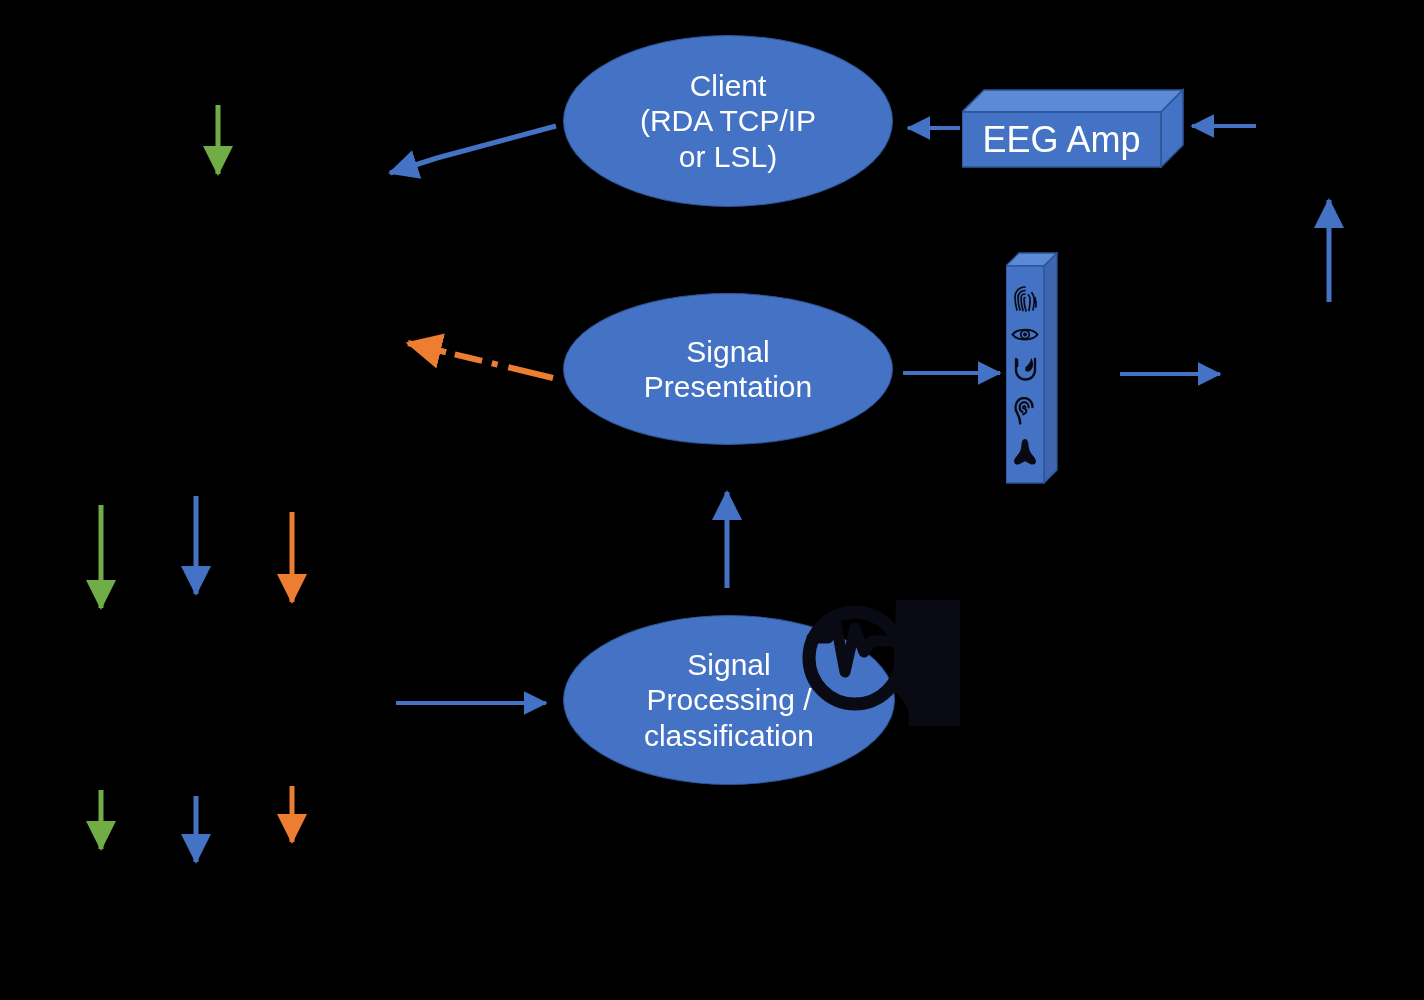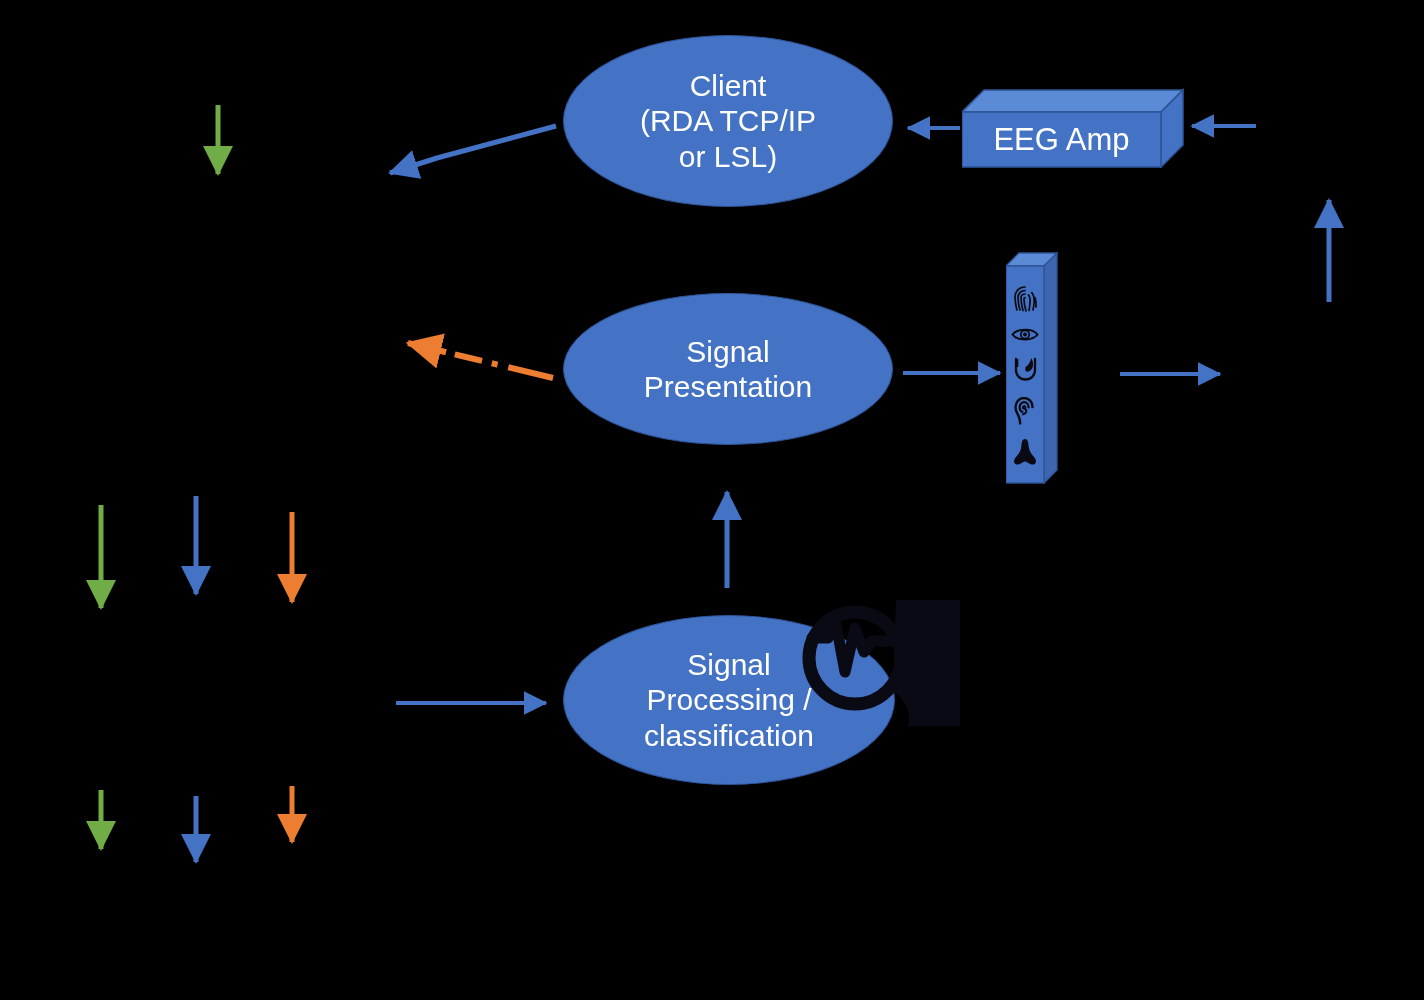--- a/index.html
+++ b/index.html
@@ -88,21 +88,21 @@
 
   <div class="box3d" style="left:962px;top:88px;width:222px;height:80px;">
     <svg width="222" height="80" viewBox="0 0 222 80" style="position:absolute;left:0;top:0;">
 
       <path d="M0,24 L22,2 L221,2 L199,24 Z" fill="#5B8BD6" stroke="#2E5496" stroke-width="1.6"></path>
 
       <path d="M199,24 L221,2 L221,57 L199,79 Z" fill="#4472C4" stroke="#2E5496" stroke-width="1.6"></path>
 
       <rect x="0" y="24" width="199" height="55" fill="#4472C4" stroke="#2E5496" stroke-width="1.6"></rect>
     </svg>
-    <div style="position:absolute;left:0;top:24px;width:199px;height:55px;display:flex;align-items:center;justify-content:center;color:#fff;font-size:31px;">EEG Amp</div>
+    <div style="position:absolute;left:0;top:24px;width:199px;height:55px;display:flex;align-items:center;justify-content:center;color:#fff;font-size:36px;">EEG Amp</div>
   </div>
 
   <div class="node-ellipse" style="left:563px;top:293px;width:330px;height:152px;">
     <span class="lbl">Signal
 Presentation</span>
   </div>
 
   <div class="sense-strip" style="left:1006px;top:252px;width:52px;height:232px;">
     <svg width="52" height="232" viewBox="0 0 52 232" style="position:absolute;left:0;top:0;">
       <path d="M0,14 L13,1 L51,1 L38,14 Z" fill="#5B8BD6" stroke="#2E5496" stroke-width="1.4"></path>

